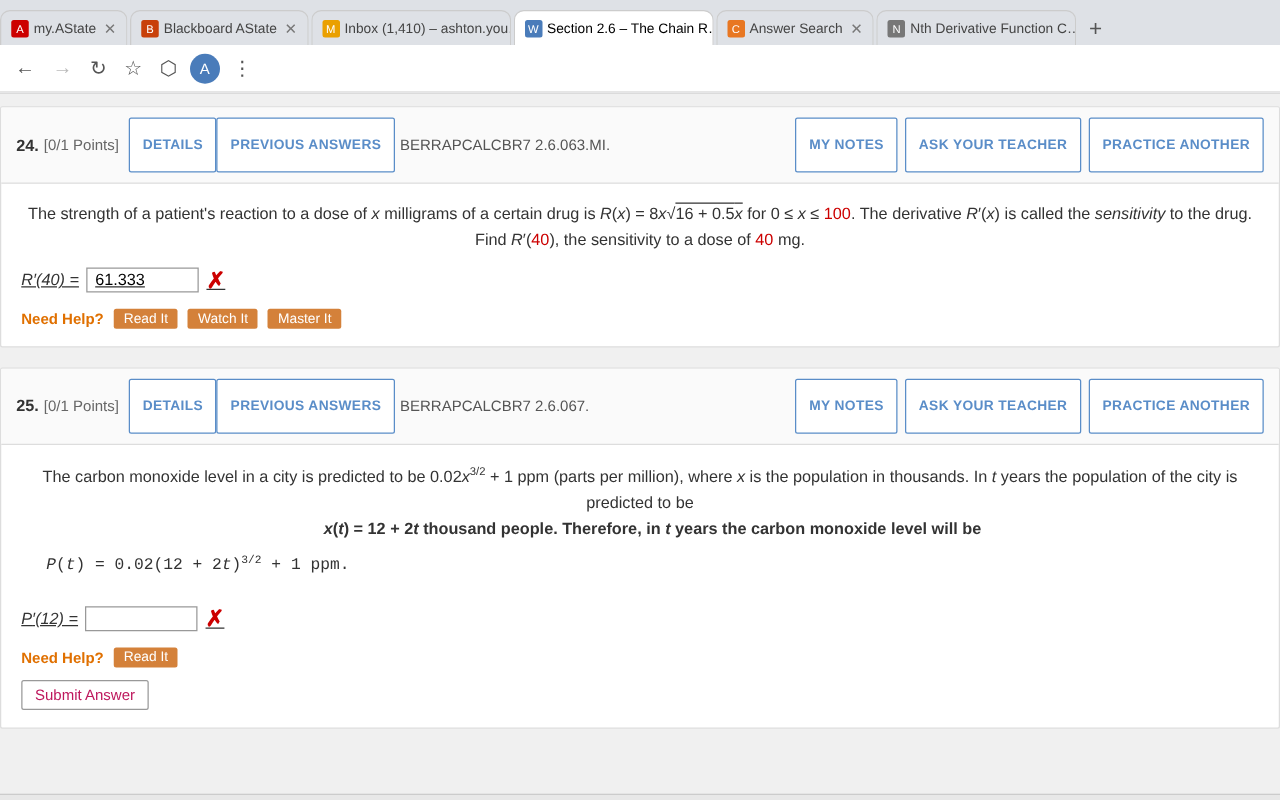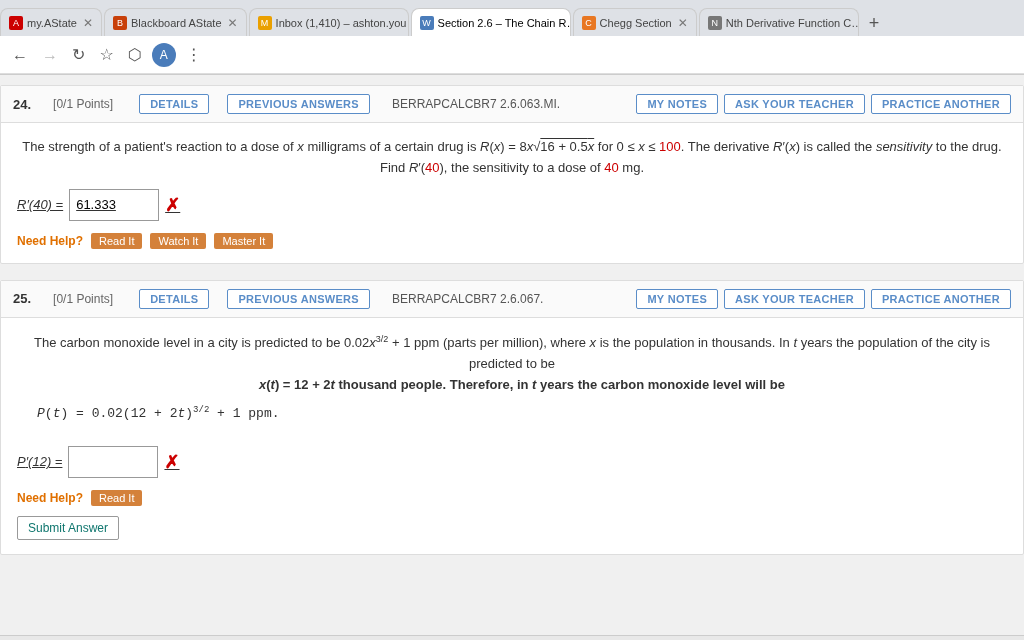--- a/index.html
+++ b/index.html
@@ -105,37 +105,37 @@
       border-radius: 2px;
     }
 
     .question-header {
       display: flex;
       align-items: center;
       padding: 8px 12px;
       border-bottom: 1px solid #ddd;
       background: #fafafa;
       flex-wrap: wrap;
-      gap: 18px;
+      gap: 0;
     }
 
     .question-number {
       font-weight: bold;
       font-size: 13px;
       margin-right: 4px;
     }
 
     .points-badge {
       font-size: 12px;
       color: #666;
       margin-right: 8px;
     }
 
     .btn-outline {
-      padding: 3px 10px;
+      padding: 15px 10px;
       font-size: 11px;
       border: 1px solid #5a8dc8;
       background: #fff;
       color: #5a8dc8;
       cursor: pointer;
       border-radius: 2px;
       font-weight: bold;
       letter-spacing: 0.3px;
     }
 
@@ -171,21 +171,21 @@
     .answer-label {
       font-size: 13px;
       font-style: italic;
     }
 
     .answer-input {
       border: 1px solid #999;
       padding: 2px 6px;
       font-size: 13px;
       width: 90px;
-      height: 32px;
+      height: 20px;
     }
 
     .wrong-icon {
       color: #c00;
       font-size: 18px;
       font-weight: bold;
       cursor: pointer;
     }
 
     .need-help-row {
@@ -210,21 +210,21 @@
       cursor: pointer;
       border-radius: 2px;
     }
 
     .submit-answer-btn {
       display: inline-block;
       padding: 4px 10px;
       font-size: 12px;
       background: #fff;
       border: 1px solid #999;
-      color: #0f766e;
+      color: #be185d;
       cursor: pointer;
       margin-top: 10px;
       border-radius: 2px;
     }
 
     
     .bottom-section {
       background: #e8e8e8;
       border-top: 1px solid #ccc;
       padding: 20px 0;
@@ -259,21 +259,21 @@
       <span>Inbox (1,410) – ashton.you…</span>
 
     </div>
     <div class="tab active">
       <span class="tab-icon" style="background:#4a7cba;color:#fff;font-size:9px;display:flex;align-items:center;justify-content:center;">W</span>
       <span>Section 2.6 – The Chain R…</span>
 
     </div>
     <div class="tab">
       <span class="tab-icon" style="background:#e87722;color:#fff;font-size:9px;display:flex;align-items:center;justify-content:center;">C</span>
-      <span>Chegg Section</span>
+      <span>Answer Search</span>
       <span class="tab-close">✕</span>
     </div>
     <div class="tab">
       <span class="tab-icon" style="background:#777;color:#fff;font-size:9px;display:flex;align-items:center;justify-content:center;">N</span>
       <span>Nth Derivative Function C…</span>
 
     </div>
     <button class="nav-btn" style="margin-left:4px;font-size:18px;">+</button>
   </div>
   <div class="nav-bar">

